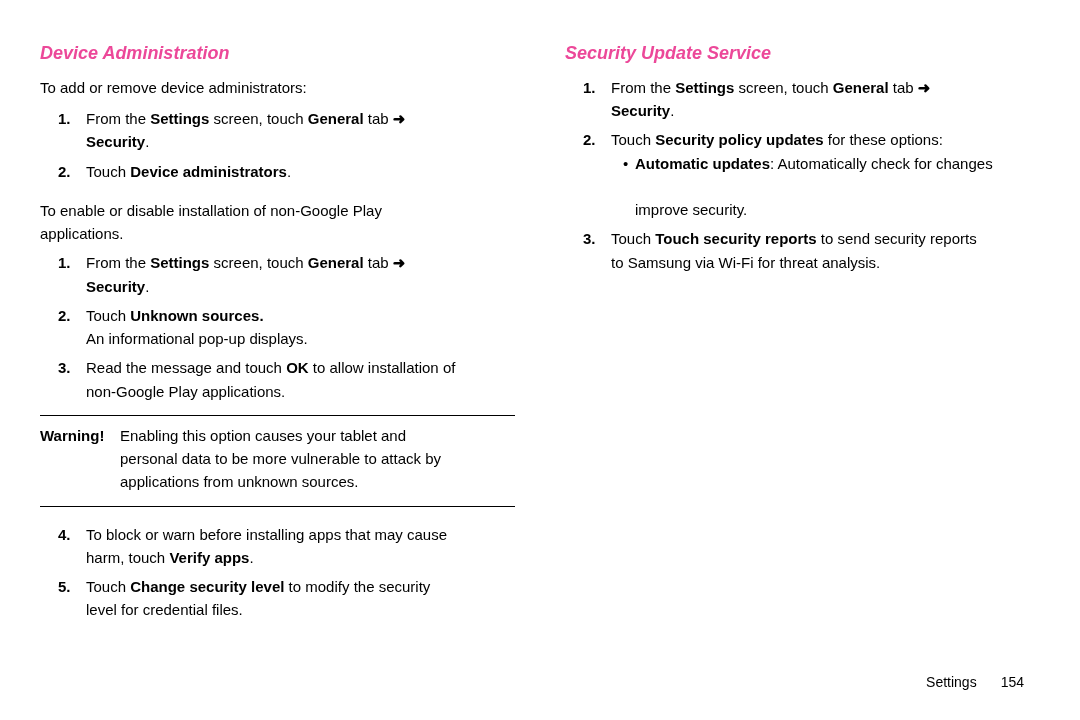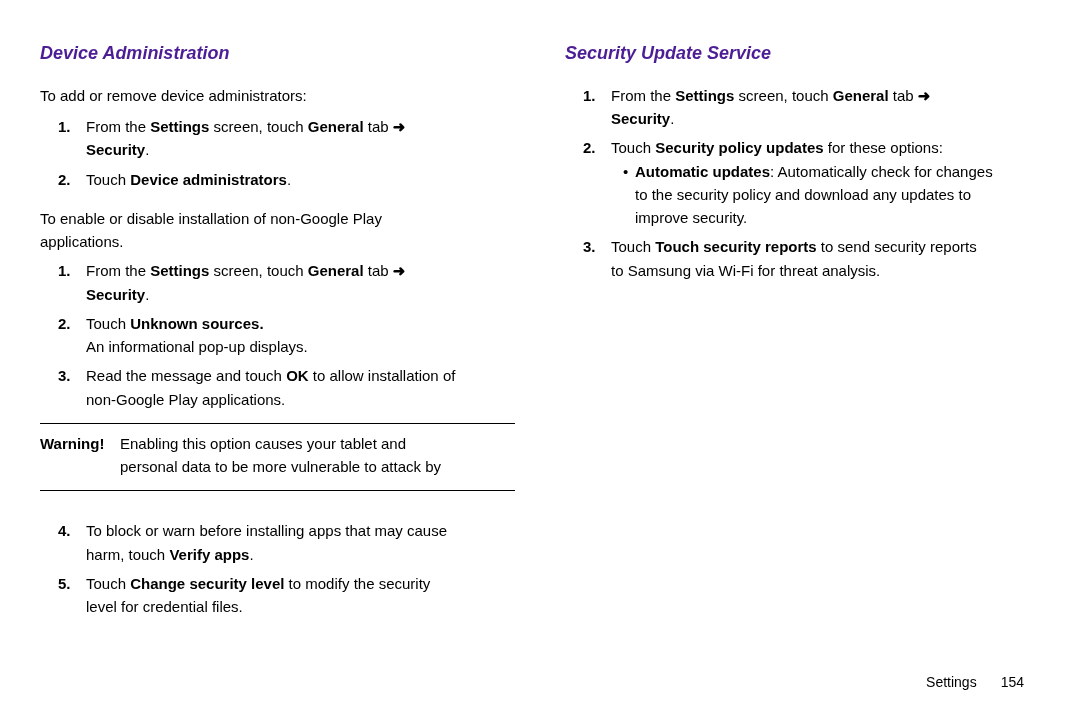--- a/index.html
+++ b/index.html
@@ -22,23 +22,23 @@
       display: flex;
       gap: 50px;
     }
     .column {
       flex: 1;
     }
     .section-heading {
       font-family: Arial, Helvetica, sans-serif;
       font-weight: bold;
       font-style: italic;
-      color: #4c1d95;
+      color: #ec4899;
       font-size: 18px;
-      margin-bottom: 16px;
+      margin-bottom: 8px;
     }
     .intro-text {
       margin-bottom: 8px;
     }
     .numbered-list {
       list-style: none;
       padding-left: 46px;
     }
     .numbered-list > li {
       position: relative;
@@ -54,21 +54,21 @@
       font-weight: bold;
     }
     .arrow {
       font-family: Arial, sans-serif;
       font-weight: bold;
     }
     .warning-block {
       border-top: 1.5px solid #000;
       border-bottom: 1.5px solid #000;
       padding: 8px 0 12px 0;
-      margin: 12px 0 28px 0;
+      margin: 12px 0 16px 0;
     }
     .warning-block .warning-content {
       padding-left: 80px;
       position: relative;
     }
     .warning-block .warning-label {
       position: absolute;
       left: 0;
       font-weight: bold;
     }
@@ -152,20 +152,21 @@
           <span>non-Google Play applications.</span>
         </span>
       </li>
     </ol>
 
     <div class="warning-block">
       <div class="warning-content">
         <span class="warning-label">Warning!</span>
         <span> Enabling this option causes your tablet and</span><br>
         <span>personal data to be more vulnerable to attack by</span><br>
+        <span>applications from unknown sources.</span>
       </div>
     </div>
 
     <ol class="numbered-list">
       <li>
         <span class="num">4.</span>
         <span>
           <span>To block or warn before installing apps that may cause</span><br>
           <span>harm, touch </span><span class="bold">Verify apps</span><span>.</span>
         </span>
@@ -192,21 +193,21 @@
         </span>
       </li>
       <li>
         <span class="num">2.</span>
         <span>
           <span>Touch </span><span class="bold">Security policy updates</span><span> for these options:</span>
         </span>
         <ul class="bullet-list">
           <li>
             <span class="bold">Automatic updates</span><span>: Automatically check for changes</span><br>
-            <span>to the security policy and download any updates to</span><br>
+            <br>
             <span>improve security.</span>
           </li>
         </ul>
       </li>
       <li>
         <span class="num">3.</span>
         <span>
           <span>Touch </span><span class="bold">Touch security reports</span><span> to send security reports</span><br>
           <span>to Samsung via Wi-Fi for threat analysis.</span>
         </span>

